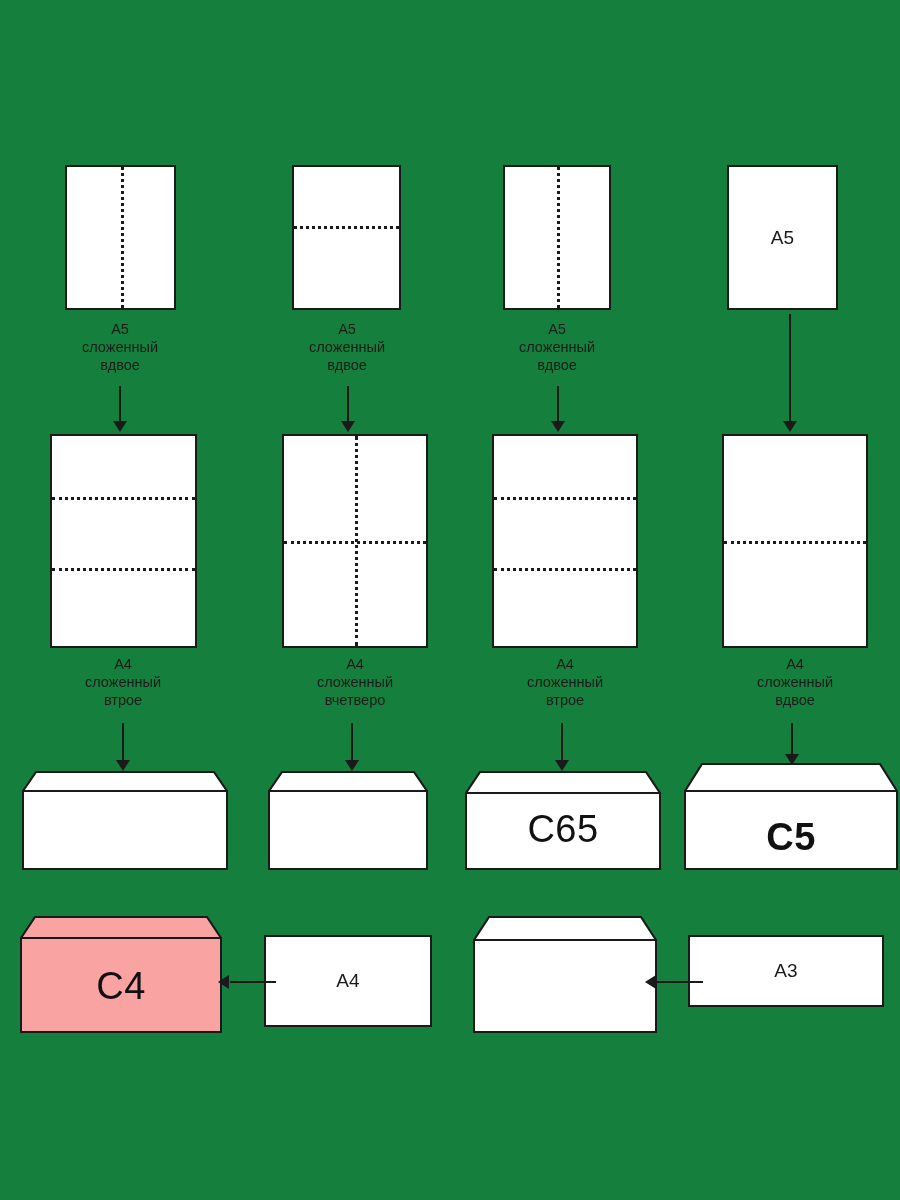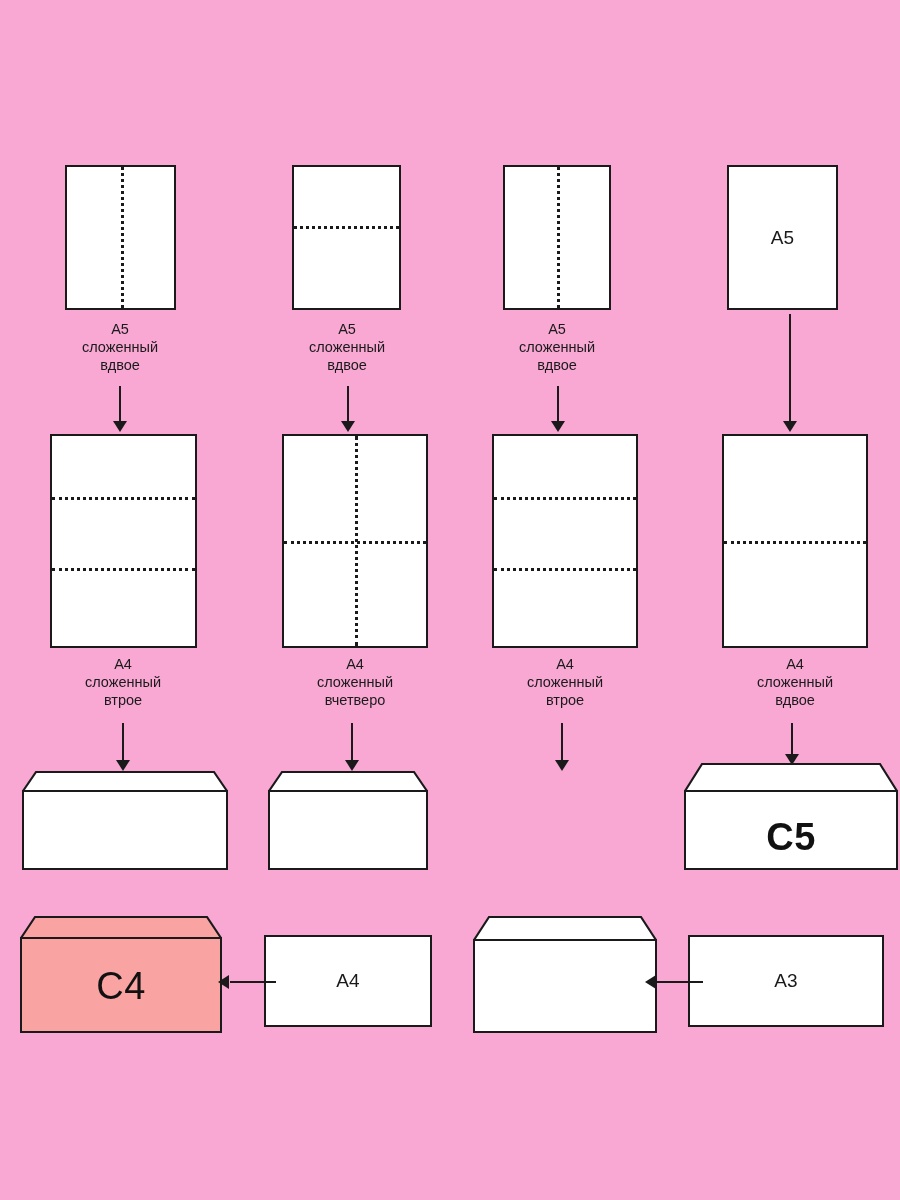--- a/index.html
+++ b/index.html
@@ -9,21 +9,21 @@
     background: #ffffff;
   }
   body {
     font-family: "Liberation Sans", "DejaVu Sans", sans-serif;
     color: #111111;
   }
   #diagram {
     position: relative;
     width: 900px;
     height: 1200px;
-    background: #f9a8d4;
+    background: #15803d;
     overflow: hidden;
   }
   
   .node {
     position: absolute;
     box-sizing: border-box;
   }
   
   .sheet {
     background: #ffffff;
@@ -253,20 +253,29 @@
 
   <div class="envelope" style="left:268px; top:770px; width:160px; height:100px;">
     <div class="env-flap" style="height:22px;">
       <svg viewBox="0 0 160 22" preserveAspectRatio="none">
         <path d="M1,21 L14,2 L146,2 L159,21" fill="#ffffff" stroke="#1a1a1a" stroke-width="2.2" stroke-linejoin="miter"></path>
       </svg>
     </div>
     <div class="env-body" style="top:20px;"></div>
   </div>
 
+  <div class="envelope" style="left:465px; top:770px; width:196px; height:100px;">
+    <div class="env-flap" style="height:24px;">
+      <svg viewBox="0 0 196 24" preserveAspectRatio="none">
+        <path d="M1,23 L15,2 L181,2 L195,23" fill="#ffffff" stroke="#1a1a1a" stroke-width="2.2" stroke-linejoin="miter"></path>
+      </svg>
+    </div>
+    <div class="env-body" style="top:22px;"></div>
+    <div class="env-label" style="top:38px;">C65</div>
+  </div>
 
   <div class="envelope" style="left:684px; top:762px; width:214px; height:108px;">
     <div class="env-flap" style="height:30px;">
       <svg viewBox="0 0 214 30" preserveAspectRatio="none">
         <path d="M1,29 L18,2 L196,2 L213,29" fill="#ffffff" stroke="#1a1a1a" stroke-width="2.2" stroke-linejoin="miter"></path>
       </svg>
     </div>
     <div class="env-body" style="top:28px;"></div>
     <div class="env-label" style="top:54px;font-weight:bold;">C5</div>
   </div>
@@ -292,21 +301,21 @@
 
   <div class="envelope" style="left:473px; top:915px; width:184px; height:118px;">
     <div class="env-flap" style="height:26px;">
       <svg viewBox="0 0 184 26" preserveAspectRatio="none">
         <path d="M1,25 L16,2 L168,2 L183,25" fill="#ffffff" stroke="#1a1a1a" stroke-width="2.2" stroke-linejoin="miter"></path>
       </svg>
     </div>
     <div class="env-body" style="top:24px;"></div>
   </div>
 
-  <div class="node sheet" style="left:688px; top:935px; width:196px; height:92px;">
+  <div class="node sheet" style="left:688px; top:935px; width:196px; height:72px;">
     <div class="sheet-label-inside">A3</div>
   </div>
 
   <div class="arrow-left" style="left:645px; top:975px; width:58px;">
     <div class="shaft" style="width:46px;"></div>
     <div class="head"></div>
   </div>
 
 </div>
 

